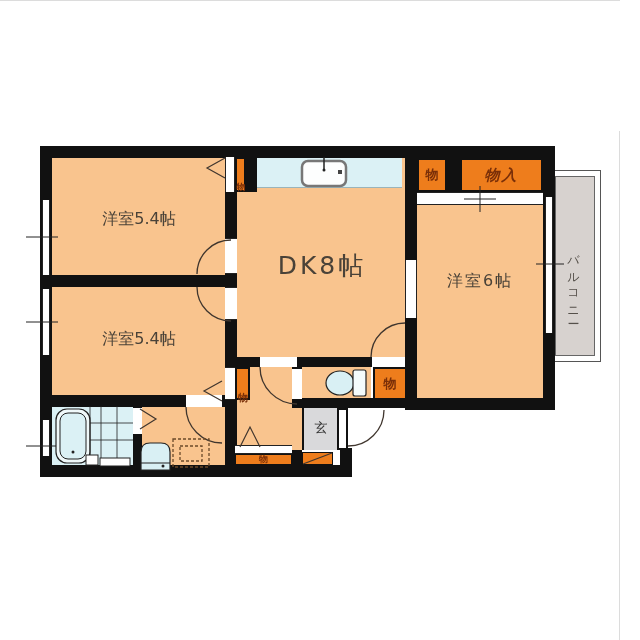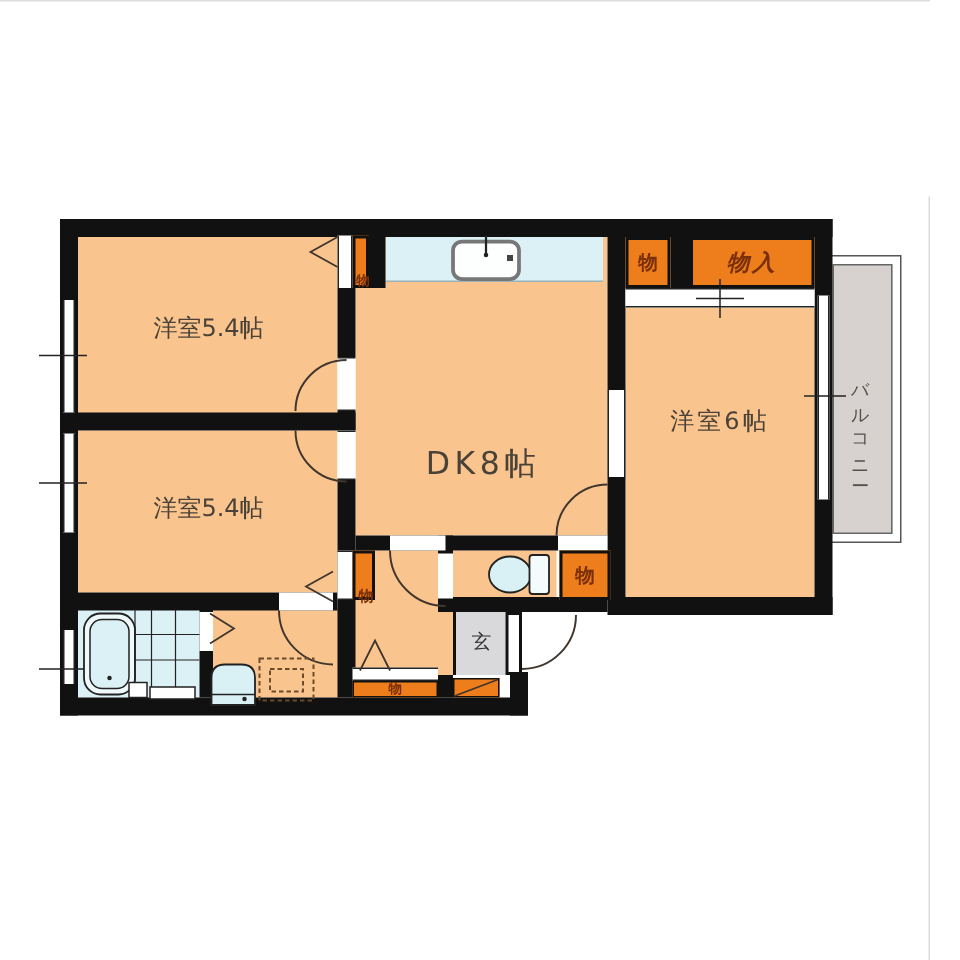--- a/index.html
+++ b/index.html
@@ -183,18 +183,18 @@
       <path d="M324,157 V170" stroke="#222" stroke-width="1.5"></path>
       <circle cx="324" cy="170" r="1.5" fill="#222"></circle>
       <rect x="338" y="170" width="4" height="4" fill="#444"></rect>
     </g>
 
     <path d="M303,464 L332,453" stroke="#40362e" stroke-width="1.2"></path>
   </svg>
 
   <div class="abs lbl" style="left:60px;top:208px;width:158px;height:22px;font-size:16px;">洋室5.4帖</div>
   <div class="abs lbl" style="left:60px;top:328px;width:158px;height:22px;font-size:16px;">洋室5.4帖</div>
-  <div class="abs lbl" style="left:252px;top:252px;width:140px;height:26px;font-size:21px;letter-spacing:3px;margin-top:44px;">DK8帖</div>
+  <div class="abs lbl" style="left:252px;top:252px;width:140px;height:26px;font-size:25px;letter-spacing:3px;">DK8帖</div>
   <div class="abs lbl" style="left:424px;top:270px;width:112px;height:22px;font-size:16px;letter-spacing:2px;">洋室6帖</div>
   <div class="abs lbl vert" style="left:562px;top:218px;width:22px;height:130px;font-size:12px;letter-spacing:4px;color:#55504a;">バルコニー</div>
   <div class="abs lbl" style="left:302px;top:419px;width:38px;height:18px;font-size:13px;color:#333;">玄</div>
 
 </div>
 
 </body></html>

